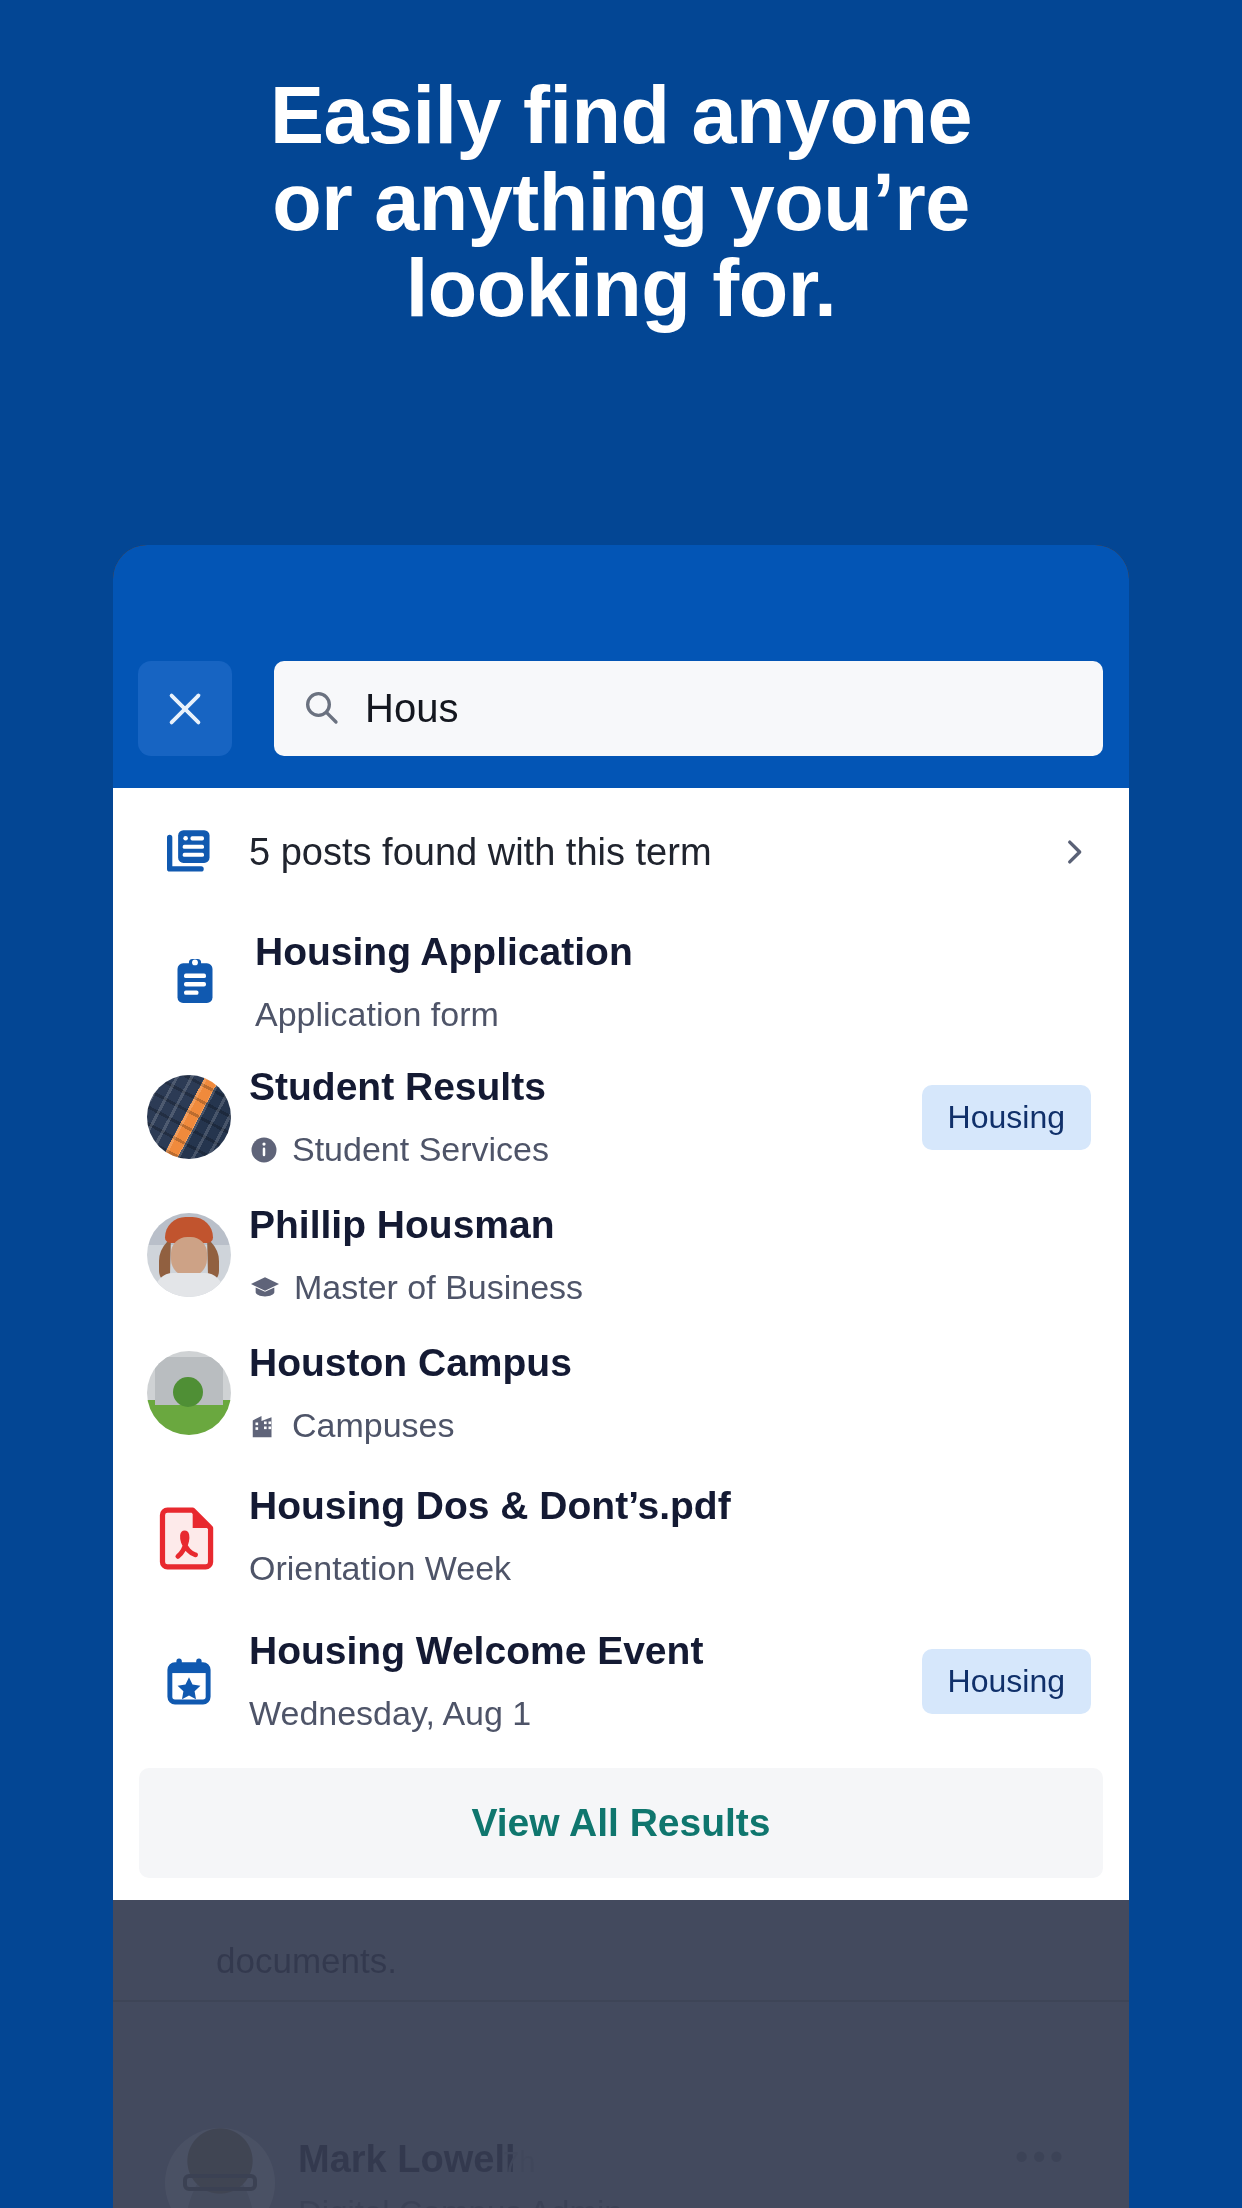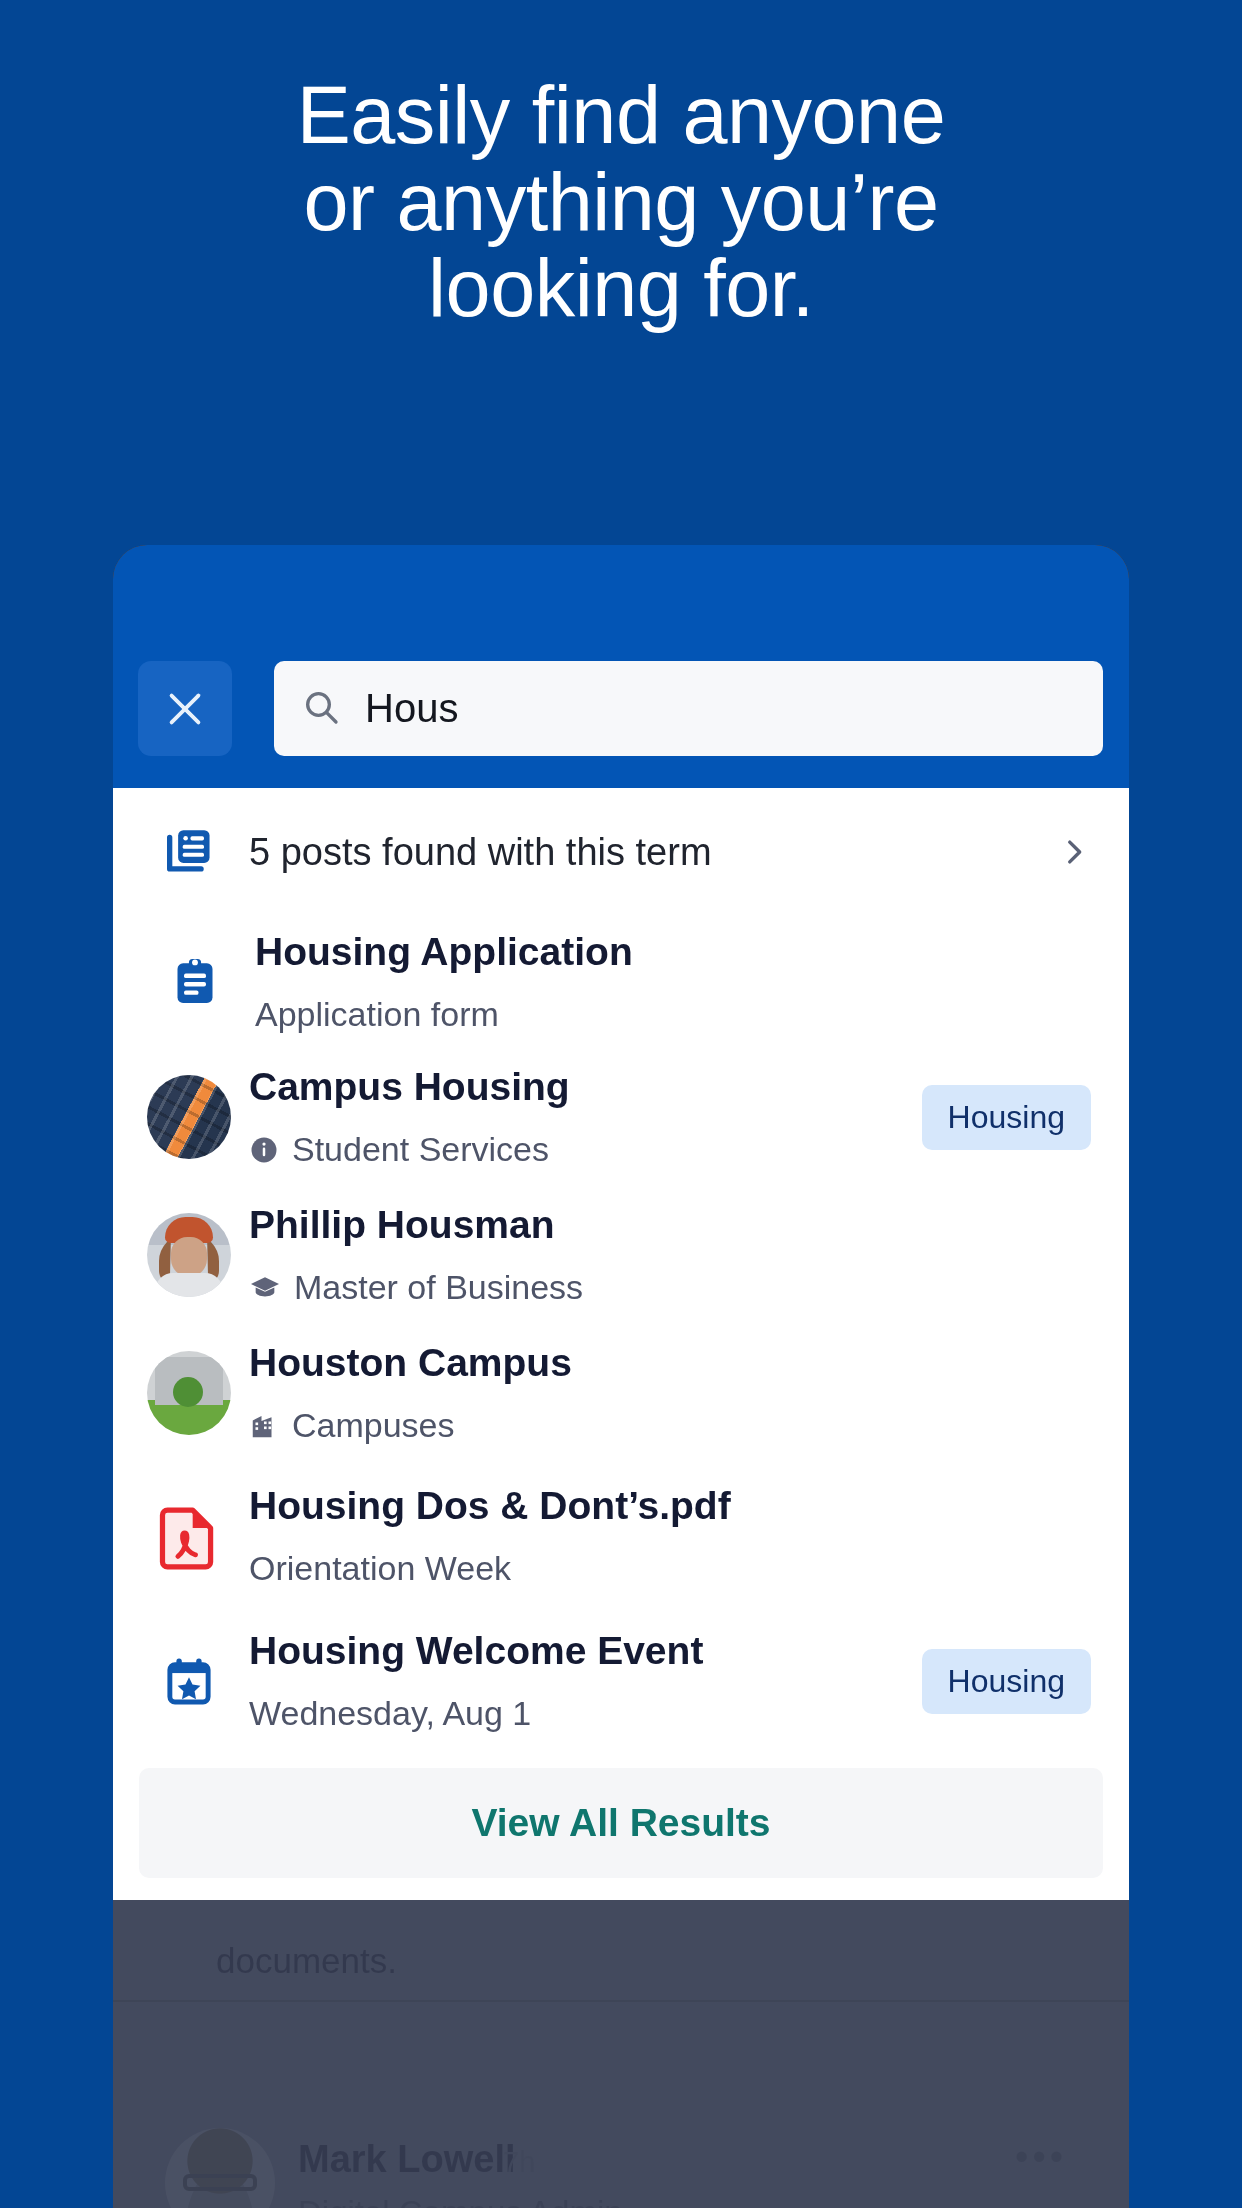--- a/index.html
+++ b/index.html
@@ -18,21 +18,21 @@
   
   .headline {
     position: absolute;
     top: 72px;
     left: 0;
     width: 1242px;
     text-align: center;
     color: #ffffff;
     font-size: 81px;
     line-height: 1.07;
-    font-weight: 400;
+    font-weight: 700;
     letter-spacing: -0.5px;
   }
   .headline-line { display: block; }
 
   
   .phone {
     position: absolute;
     left: 113px;
     top: 545px;
     width: 1016px;
@@ -427,21 +427,21 @@
           <span>Application form</span>
         </div>
       </div>
     </div>
 
     <div class="row" style="min-height:138px;">
       <div class="row-icon">
         <div class="avatar av-housing"></div>
       </div>
       <div class="row-body">
-        <div class="row-title">Campus Housing</div>
+        <div class="row-title">Student Results</div>
         <div class="row-sub">
           <span class="sub-icon">
             <svg width="30" height="30" viewBox="0 0 24 24">
               <circle cx="12" cy="12" r="10" fill="#5f6479"></circle>
               <rect x="11" y="10" width="2" height="7" rx="1" fill="#ffffff"></rect>
               <circle cx="12" cy="7.2" r="1.3" fill="#ffffff"></circle>
             </svg>
           </span>
           <span>Student Services</span>
         </div>

